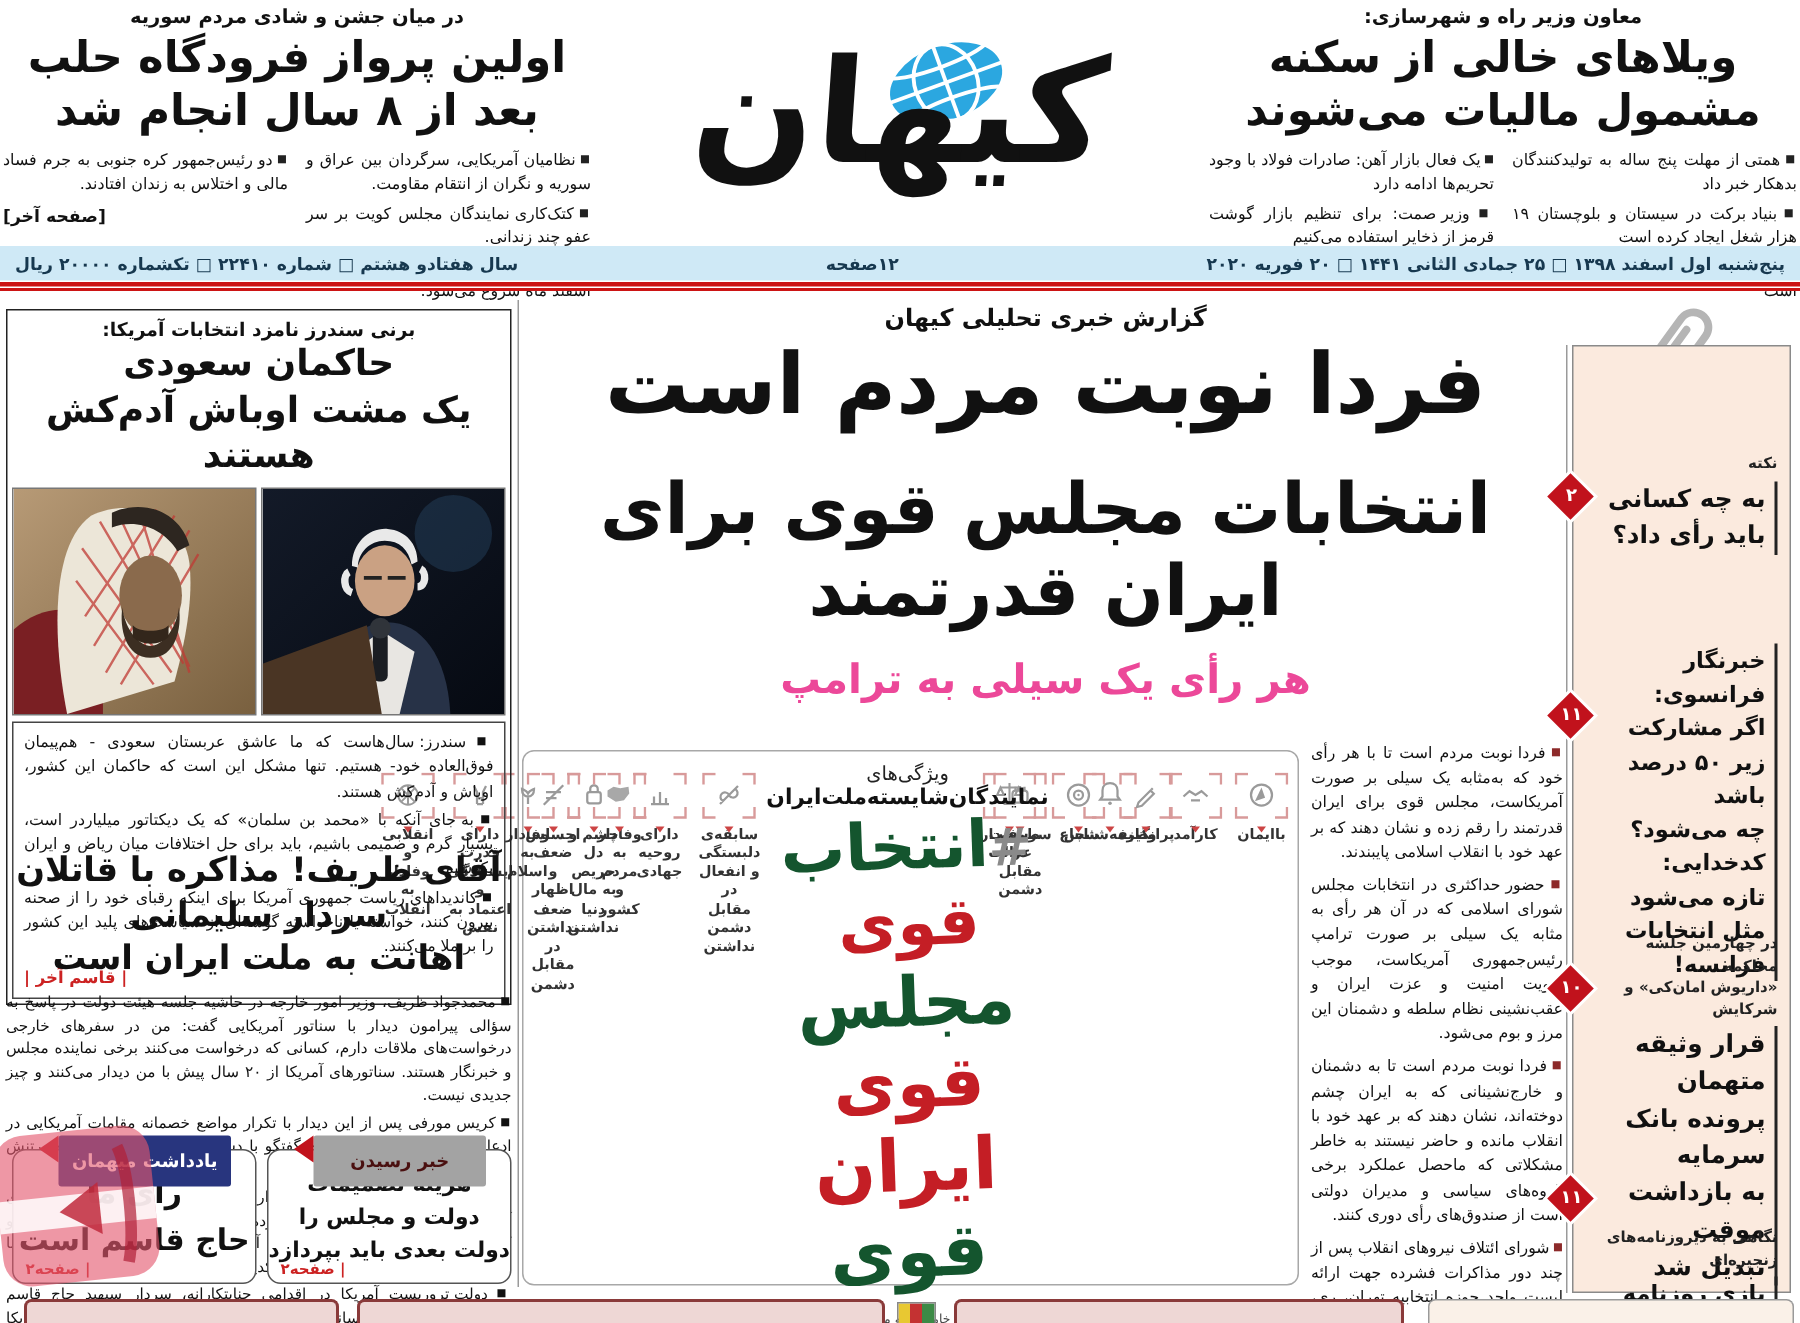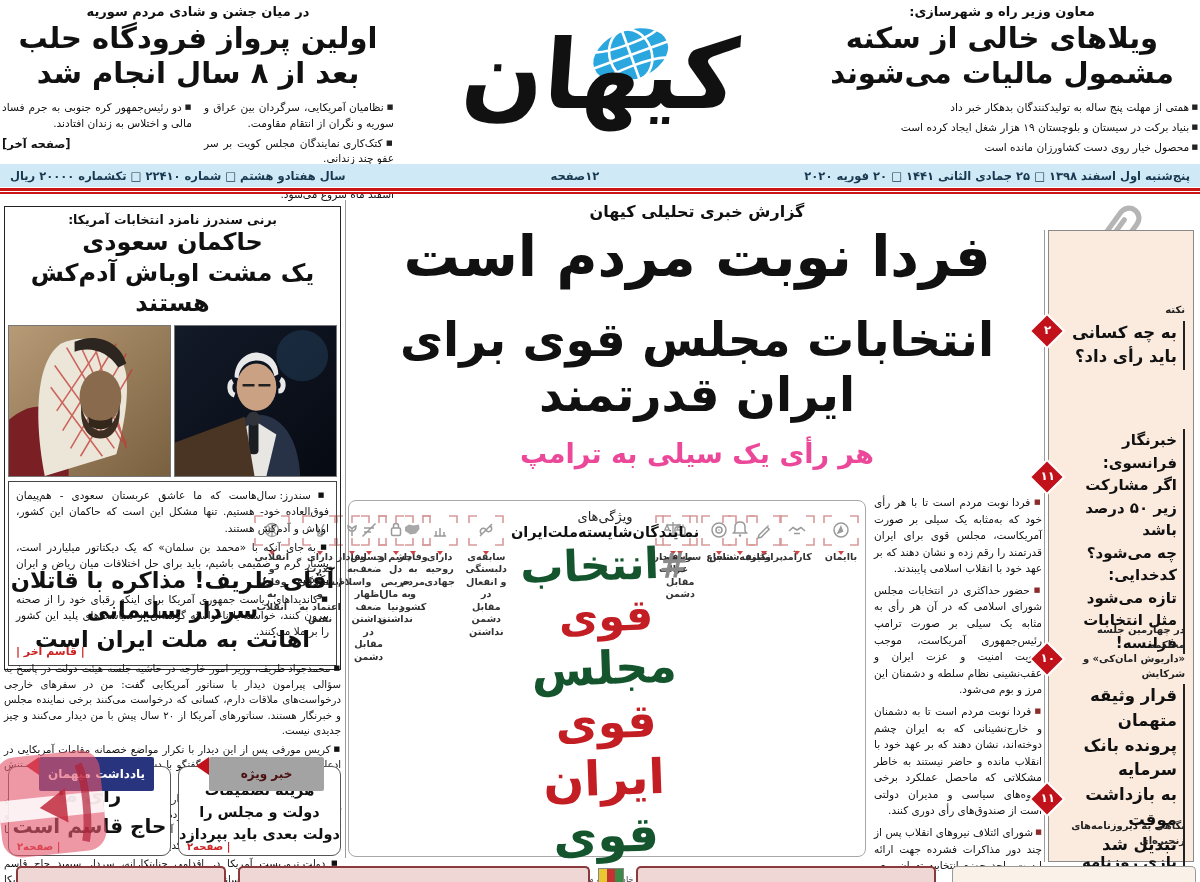--- a/index.html
+++ b/index.html
@@ -131,20 +131,25 @@
 
   <div class="top-art" style="left:806px">
     <div class="kick">معاون وزیر راه و شهرسازی:</div>
     <h2 class="pre">ویلاهای خالی از سکنه
 مشمول مالیات می‌شوند</h2>
     <div class="bcols">
       <div class="col">
         <p class="sqb">همتی از مهلت پنج ساله به تولیدکنندگان بدهکار خبر داد</p>
         <p class="sqb">بنیاد برکت در سیستان و بلوچستان ۱۹ هزار شغل ایجاد کرده است</p>
         <p class="sqb">محصول خیار روی دست کشاورزان مانده است</p>
+      </div>
+      <div class="col">
+        <p class="sqb">یک فعال بازار آهن: صادرات فولاد با وجود تحریم‌ها ادامه دارد</p>
+        <p class="sqb">وزیر صمت: برای تنظیم بازار گوشت قرمز از ذخایر استفاده می‌کنیم</p>
+        <div class="pref">[صفحات ۳و۴]</div>
       </div>
     </div>
   </div>
 
   <div class="datestrip">
     <span>پنج‌شنبه اول اسفند ۱۳۹۸ □ ۲۵ جمادی الثانی ۱۴۴۱ □ ۲۰ فوریه ۲۰۲۰</span>
     <span>۱۲صفحه</span>
     <span>سال هفتادو هشتم □ شماره ۲۲۴۱۰ □ تکشماره ۲۰۰۰۰ ریال</span>
   </div>
   <div class="redrule"></div>
@@ -464,21 +469,21 @@
     <div class="ztxt">
       <p>محمدجواد ظریف، وزیر امور خارجه در حاشیه جلسه هیئت دولت در پاسخ به سؤالی پیرامون دیدار با سناتور آمریکایی گفت: من در سفرهای خارجی درخواست‌های ملاقات دارم، کسانی که درخواست می‌کنند برخی نماینده مجلس و خبرنگار هستند. سناتورهای آمریکا از ۲۰ سال پیش با من دیدار می‌کنند و چیز جدیدی نیست.</p>
       <p>کریس مورفی پس از این دیدار با تکرار مواضع خصمانه مقامات آمریکایی در ادعایی مضحک مدعی شد: عدم گفتگو با دشمنان به ویژه در خاورمیانه پرتنش خطرناک است.</p>
       <p>وزارت امور خارجه در توجیه دیدار ظریف و کریس مورفی، سناتورهای آمریکایی را نخبگان جامعه آمریکا جا زده است. این در حالی است که کنگره و کاخ سفید، هر دو جزو سیستم حاکمه آمریکا بوده و در دشمنی و خصومت با جمهوری اسلامی ایران هیچ تفاوتی با یکدیگر ندارند.</p>
       <p>دولت تروریست آمریکا در اقدامی جنایتکارانه، سردار سپهبد حاج قاسم سلیمانی را به شهادت رساند. این اقدام رذیلانه، حمایت بخش‌های مختلف آمریکا را نیز در پی داشت. با این حساب، کنگره آمریکا نیز در این اقدام جنایتکارانه سهیم است. بر همین اساس، دیدار ظریف با قاتلان سردار سلیمانی، اهانت به ملت ایران است.</p>
 
     </div>
   </div>
 
   <div class="nbox" style="left:178px;width:163px">
-    <div class="tab gray">خبر ویژه</div>
+    <div class="tab gray">خبر رسیدن</div>
     <div class="btext pre" style="font-size:14.5px;line-height:1.5">هزینه تصمیمات
 دولت و مجلس را
 دولت بعدی باید بپردازد</div>
     <div class="ref">| صفحه۲</div>
   </div>
   <div class="nbox" style="left:8px;width:163px">
     <div class="tab blue">یادداشت میهمان</div>
     <div class="btext pre" style="font-size:20px;line-height:1.55;letter-spacing:-1px">رأی ما
 حاج قاسم است</div>
     <div class="ref">| صفحه۲</div>

